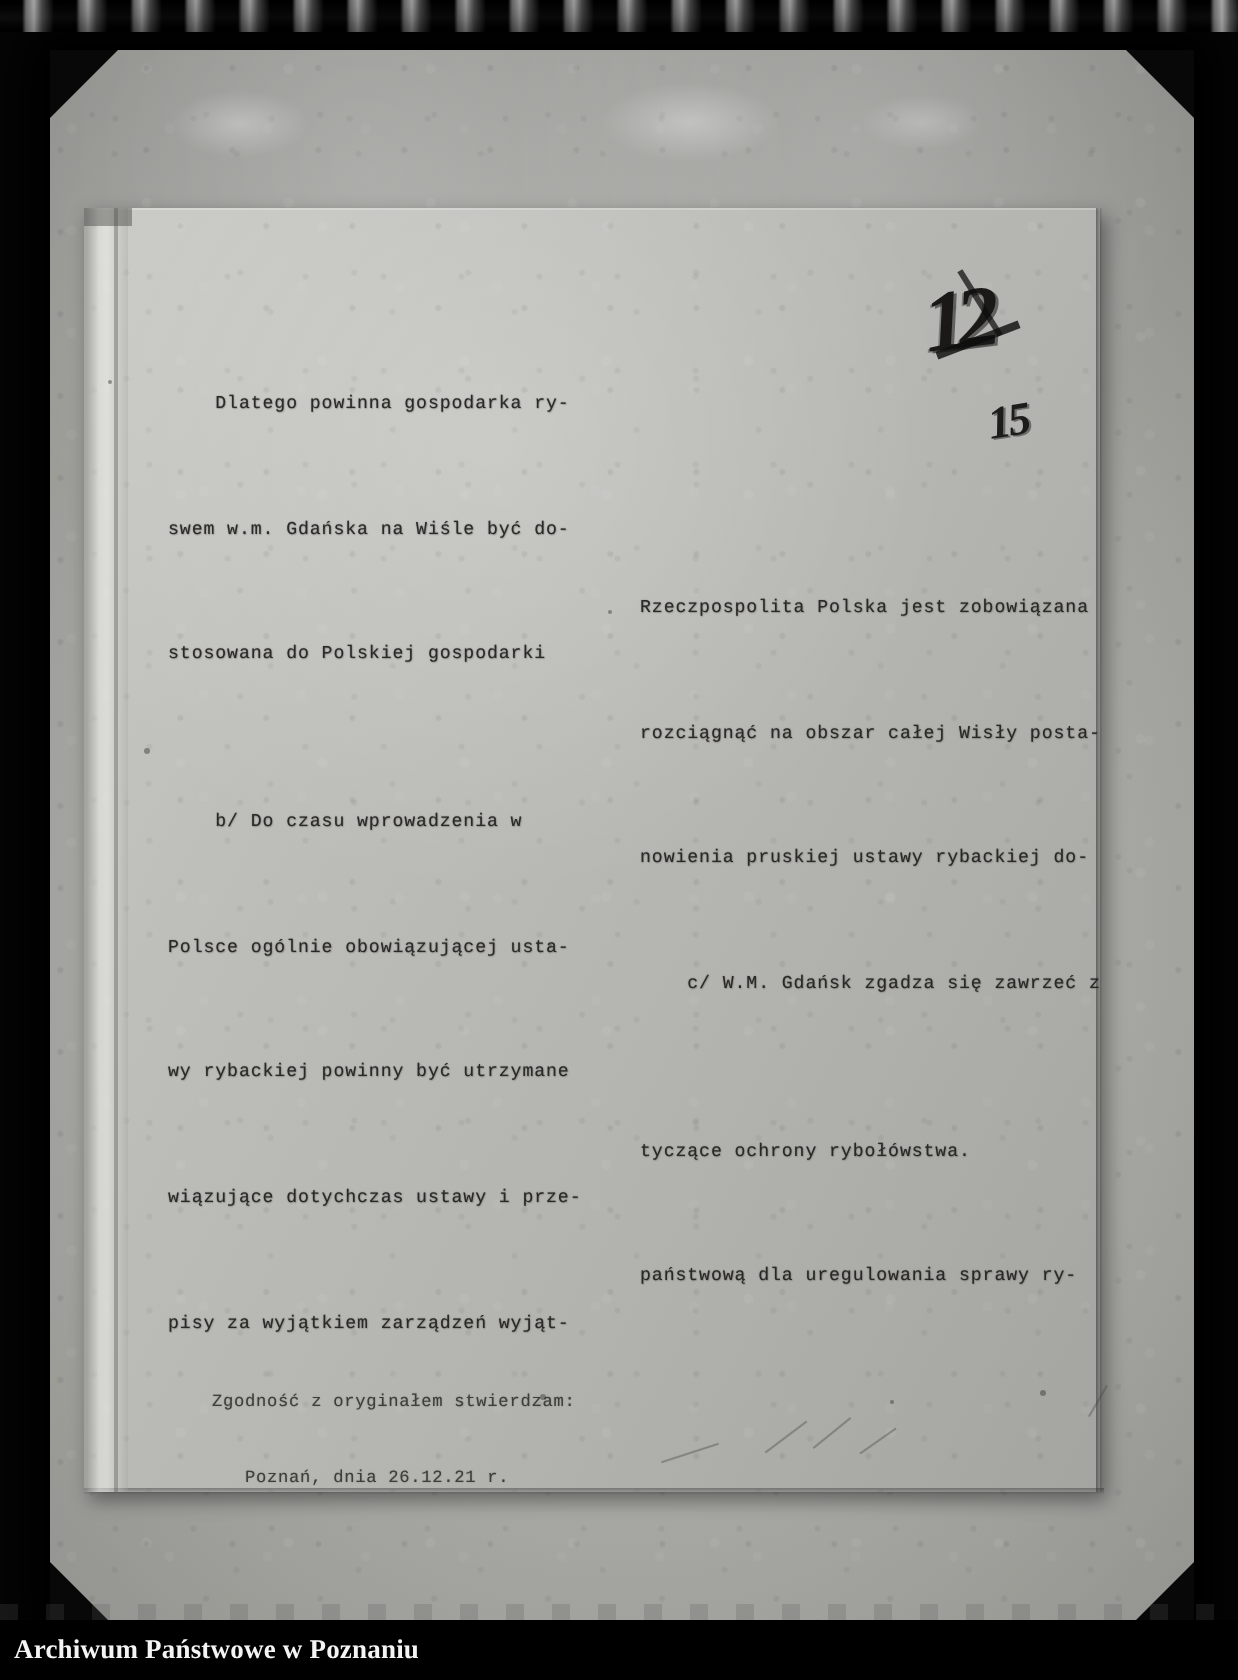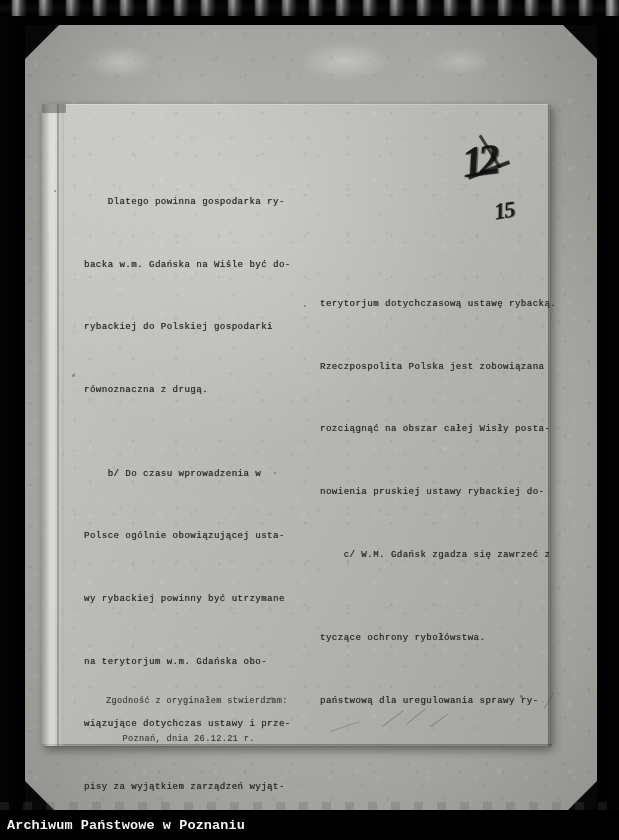--- a/index.html
+++ b/index.html
@@ -189,21 +189,21 @@
   
   .watermark {
     position: absolute;
     left: 0; bottom: 0;
     width: 619px; height: 30px;
     background: #000;
     display: flex; align-items: center;
   }
   .watermark span {
     color: #f2f2f2;
-    font-family: Liberation Mono, monospace;
+    font-family: Liberation Serif, serif;
     font-size: 13.5px;
     font-weight: bold;
     letter-spacing: .1px;
     padding-left: 7px;
   }
 
   
   .film-bottom {
     position: absolute; left: 0; bottom: 30px; width: 619px; height: 8px;
     background: repeating-linear-gradient(90deg,
@@ -235,28 +235,26 @@
     <div class="grain"></div>
   </div>
   <div class="sheet-edge-right"></div>
   <div class="sheet-edge-bottom"></div>
   <div class="fold"></div>
   <div class="fold-crease"></div>
   <div class="fold-nick"></div>
 
   <div class="typetext col-left">
     <p>    Dlatego powinna gospodarka ry-</p>
-    <p>backa w.m. Gdańska na Wiśle być do-</p>
-    <p>rybackiej do Polskiej gospodarki</p>
-    <p>równoznaczna z drugą.</p>
+    <p>swem w.m. Gdańska na Wiśle być do-</p>
+    <p>stosowana do Polskiej gospodarki</p>
 
     <p>    b/ Do czasu wprowadzenia w</p>
     <p>Polsce ogólnie obowiązującej usta-</p>
     <p>wy rybackiej powinny być utrzymane</p>
-    <p>na terytorjum w.m. Gdańska obo-</p>
     <p>wiązujące dotychczas ustawy i prze-</p>
     <p>pisy za wyjątkiem zarządzeń wyjąt-</p>
     
 
     
     
     
     
     
     
@@ -264,21 +262,20 @@
     
     
     
     
     
     
     
   </div>
 
   <div class="typetext col-right">
-    <p>terytorjum dotychczasową ustawę rybacką.</p>
     <p>Rzeczpospolita Polska jest zobowiązana</p>
     <p>rozciągnąć na obszar całej Wisły posta-</p>
     <p>nowienia pruskiej ustawy rybackiej do-</p>
     <p>    c/ W.M. Gdańsk zgadza się zawrzeć z</p>
 
     <p>tyczące ochrony rybołówstwa.</p>
     <p>państwową dla uregulowania sprawy ry-</p>
     
     
     

